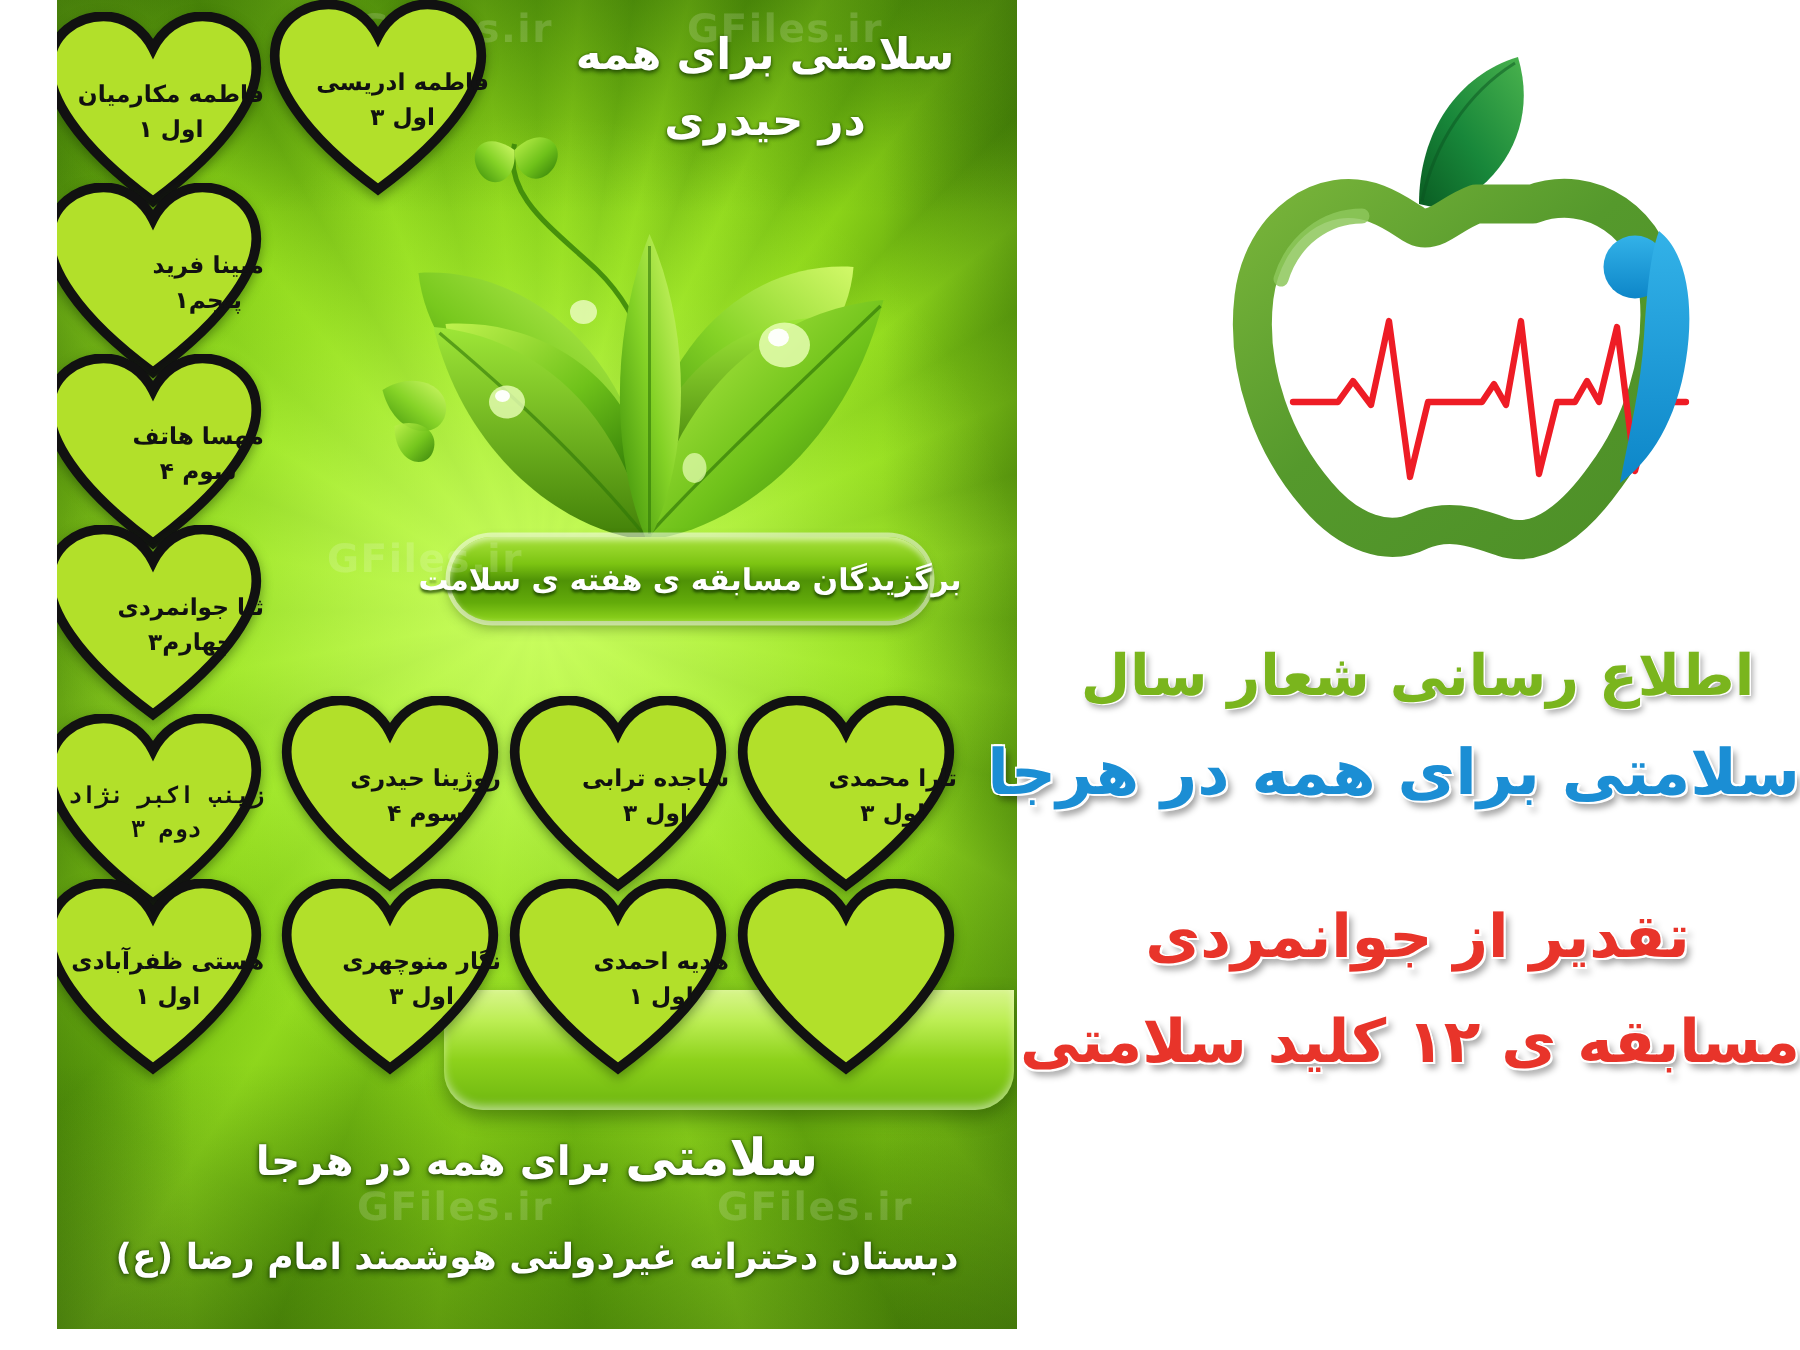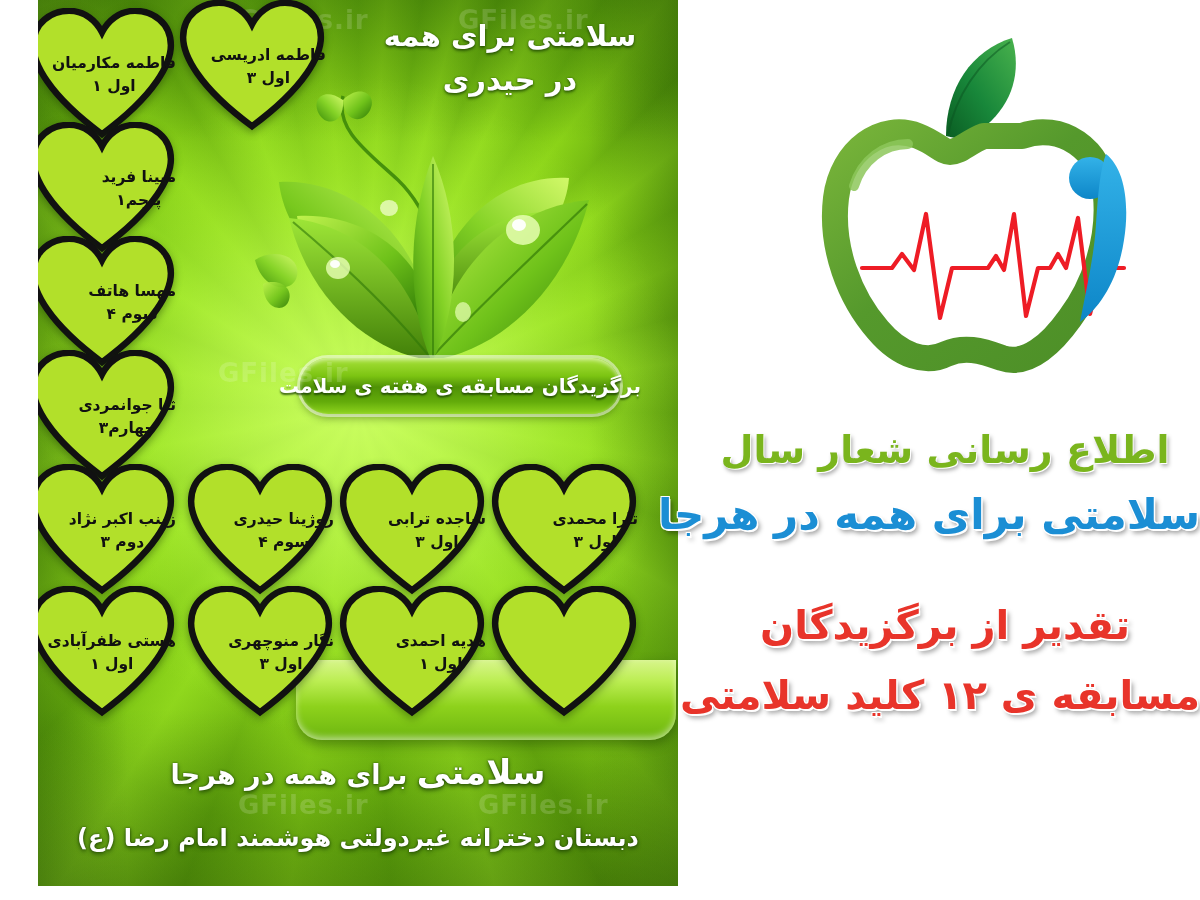--- a/index.html
+++ b/index.html
@@ -254,21 +254,21 @@
         <svg viewBox="0 0 100 92">
             <path d="M50 88 C 12 60, 2 38, 2 26 C 2 10, 15 2, 27 2 C 38 2, 46 9, 50 17 C 54 9, 62 2, 73 2 C 85 2, 98 10, 98 26 C 98 38, 88 60, 50 88 Z" fill="#b2e02a" stroke="#111" stroke-width="4.5"></path>
           </svg>
       </div>
       <div class="txt">
         <span class="nm">ثنا جوانمردی</span>
         <span class="gr">چهارم۳</span>
       </div>
     </div>
 
-    <div class="heart" style="left:-10px;top:464px;">
+    <div class="heart" style="left:-10px;top:476px;font-family:Liberation Mono, monospace;">
       <div class="shape">
         <svg viewBox="0 0 100 92">
             <path d="M50 88 C 12 60, 2 38, 2 26 C 2 10, 15 2, 27 2 C 38 2, 46 9, 50 17 C 54 9, 62 2, 73 2 C 85 2, 98 10, 98 26 C 98 38, 88 60, 50 88 Z" fill="#b2e02a" stroke="#111" stroke-width="4.5"></path>
           </svg>
       </div>
       <div class="txt">
         <span class="nm">زینب اکبر نژاد</span>
         <span class="gr">دوم ۳</span>
       </div>
     </div>
@@ -394,17 +394,17 @@
                  L 264 196 L 276 298 L 288 250 L 300 250 L 308 236 L 316 250 L 328 200 L 340 296 L 352 250 L 374 250" fill="none" stroke="#ee1c25" stroke-width="4.2" stroke-linejoin="round" stroke-linecap="round"></path>
 
         <circle cx="340" cy="160" r="21" fill="url(#figG)"></circle>
         <path d="M356 136 C 374 150, 380 184, 374 222 C 368 262, 350 290, 330 304
                  C 336 272, 344 240, 346 206 C 348 176, 350 152, 356 136 Z" fill="url(#figG)"></path>
       </svg>
     </div>
 
     <div class="rline rl-green">اطلاع رسانی شعار سال</div>
     <div class="rline rl-blue">سلامتی برای همه در هرجا</div>
-    <div class="rline rl-red1">تقدیر از برگزیدگان</div>
+    <div class="rline rl-red1">تقدیر از جوانمردی</div>
     <div class="rline rl-red2">مسابقه ی ۱۲ کلید سلامتی</div>
   </div>
 
 </div>
 
 </body></html>

